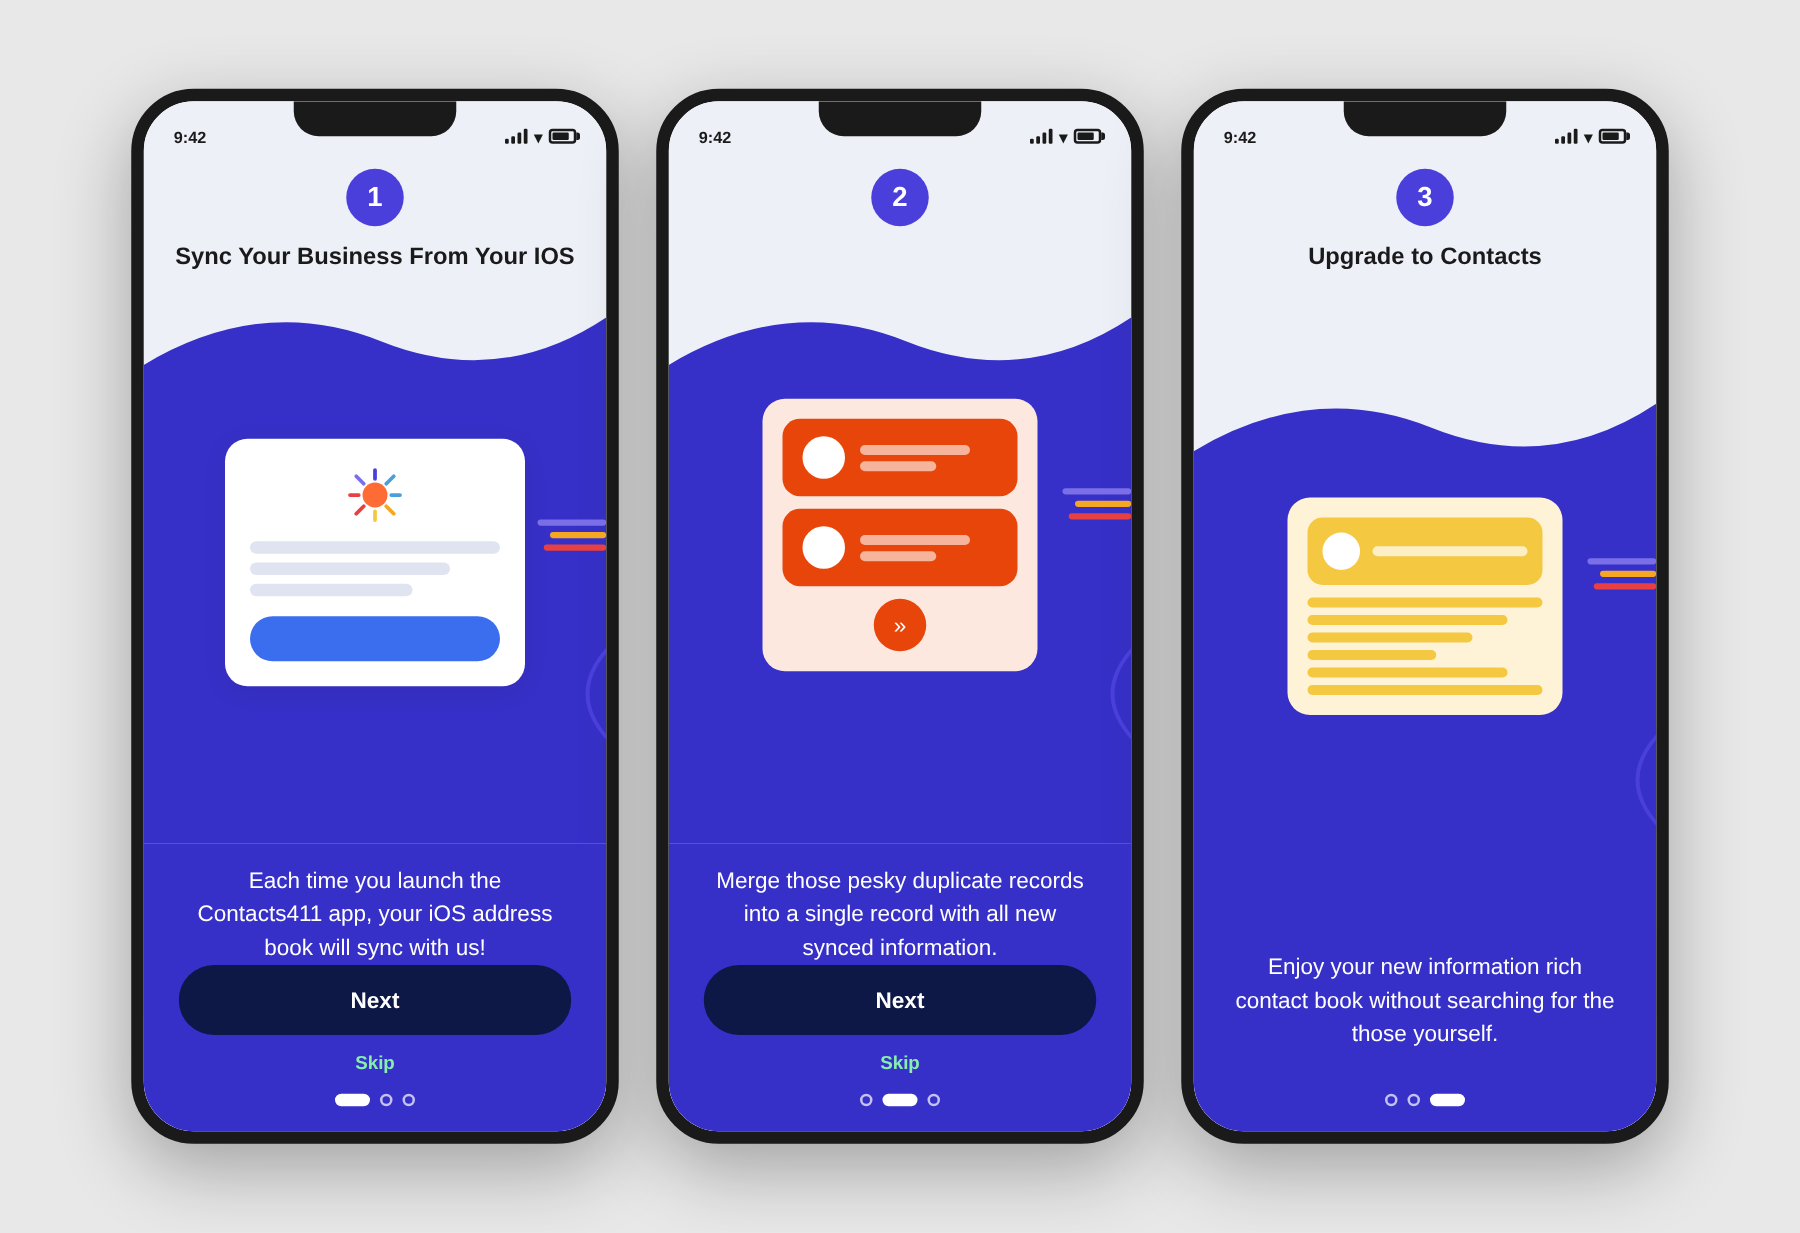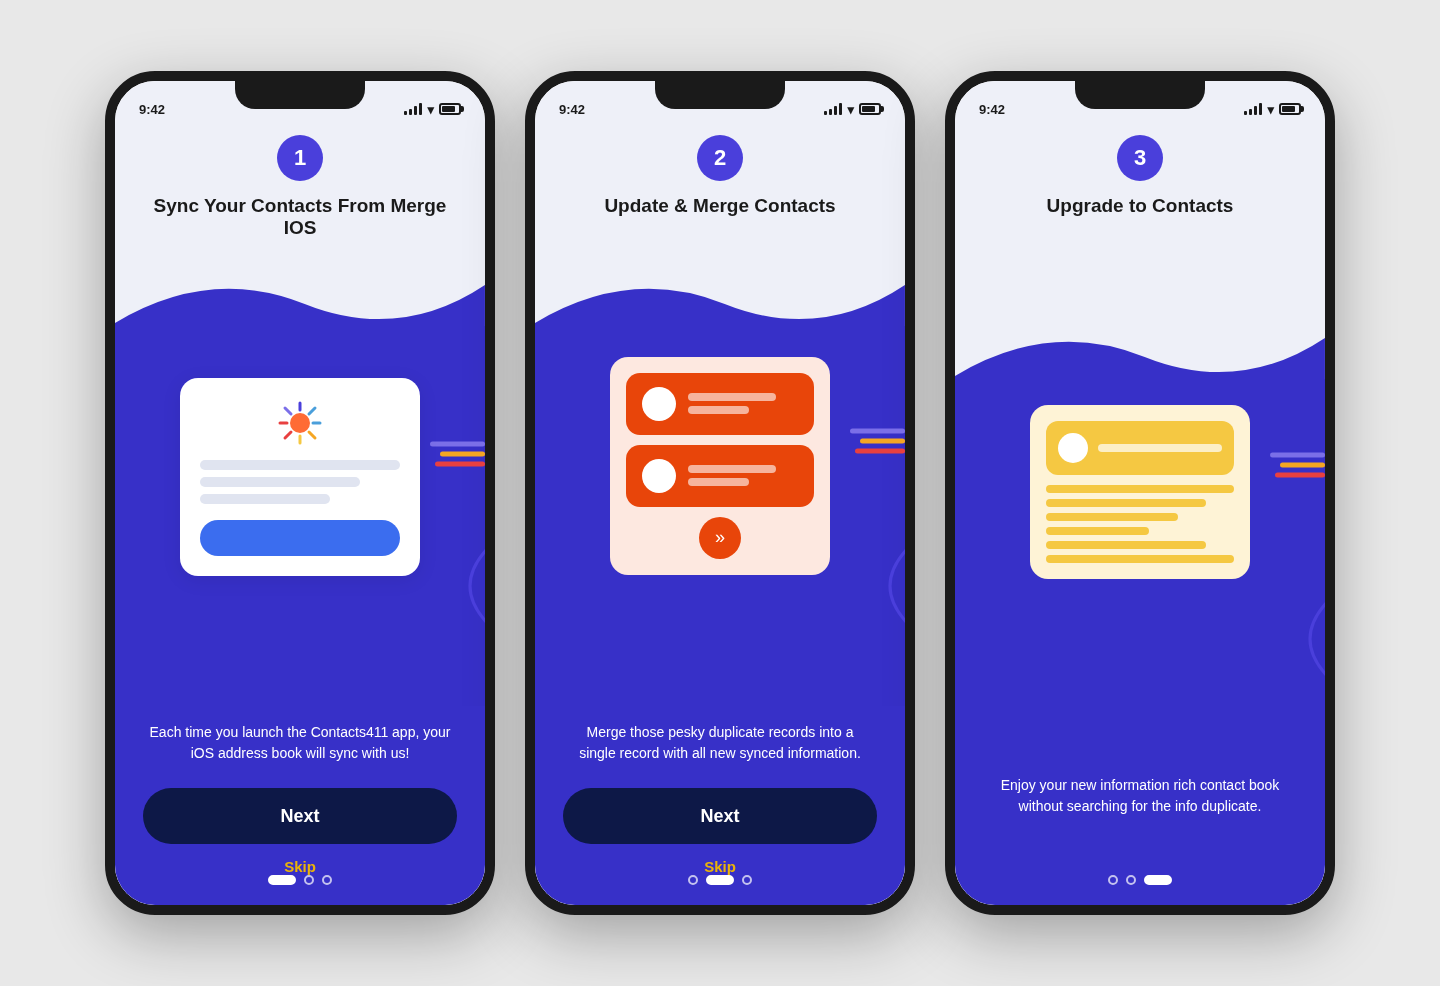--- a/index.html
+++ b/index.html
@@ -289,47 +289,47 @@
       z-index: 3;
       flex-shrink: 0;
       padding: 0 28px 20px;
       display: flex;
       flex-direction: column;
       align-items: center;
     }
 
     .description-text {
       text-align: center;
-      font-size: 14px;
+      font-size: 18px;
       line-height: 1.5;
       color: #fff;
-      margin-bottom: 24px;
       padding: 0 4px;
     }
 
     .next-btn {
       width: 100%;
       height: 56px;
       background: #0d1847;
       border: none;
       border-radius: 30px;
       color: #fff;
       font-size: 18px;
       font-weight: 700;
       cursor: pointer;
       margin-bottom: 14px;
     }
 
     .skip-btn {
       background: none;
       border: none;
-      color: #eab308;
+      color: #86efac;
       font-size: 15px;
       font-weight: 600;
       cursor: pointer;
+      margin-bottom: 16px;
     }
 
     .dots {
       display: flex;
       gap: 8px;
       align-items: center;
     }
     .dot {
       width: 10px;
       height: 10px;
@@ -388,21 +388,21 @@
           </div>
           <span class="wifi-icon">▾</span>
           <div class="battery-icon">
             <div class="battery-fill"></div>
           </div>
         </div>
       </div>
 
       <div class="step-badge">1</div>
 
-      <div class="screen-title">Sync Your Contacts From Merge IOS</div>
+      <div class="screen-title">Sync Your Business From Your IOS</div>
 
       <div class="illus-outer">
 
         <div class="purple-bg">
           <svg class="purple-wave" viewBox="0 0 390 80" preserveAspectRatio="none" xmlns="http://www.w3.org/2000/svg">
             <path d="M0,60 Q100,0 200,40 Q300,80 390,20 L390,80 L0,80 Z" fill="#3730c8"></path>
           </svg>
         </div>
 
         <div style="position:absolute;right:0;top:45%;transform:translateY(-50%);z-index:1;display:flex;flex-direction:column;gap:5px;">
@@ -466,21 +466,20 @@
               <span></span>
               <span></span>
           </div>
           <span class="wifi-icon">▾</span>
           <div class="battery-icon">
             <div class="battery-fill"></div>
           </div>
         </div>
       </div>
       <div class="step-badge">2</div>
-      <div class="screen-title">Update &amp; Merge Contacts</div>
 
       <div class="illus-outer">
         <div class="purple-bg">
           <svg class="purple-wave" viewBox="0 0 390 80" preserveAspectRatio="none" xmlns="http://www.w3.org/2000/svg">
             <path d="M0,60 Q100,0 200,40 Q300,80 390,20 L390,80 L0,80 Z" fill="#3730c8"></path>
           </svg>
         </div>
 
         <div style="position:absolute;right:0;top:45%;transform:translateY(-50%);z-index:1;display:flex;flex-direction:column;gap:5px;">
           <div style="height:5px;width:55px;background:#7b6fe8;border-radius:3px;"></div>
@@ -574,21 +573,21 @@
             <div class="biz-line w85"></div>
             <div class="biz-line w70"></div>
             <div class="biz-line w55"></div>
             <div class="biz-line w85"></div>
             <div class="biz-line w100"></div>
           </div>
         </div>
       </div>
 
       <div class="bottom-section" style="position:relative;z-index:3;background:#3730c8;padding-top:16px;">
-        <p class="description-text">Enjoy your new information rich contact book without searching for the info duplicate.</p>
+        <p class="description-text">Enjoy your new information rich contact book without searching for the those yourself.</p>
         <div style="margin-bottom:14px;height:20px;"></div>
         <div class="dots">
           <div class="dot"></div>
           <div class="dot"></div>
           <div class="dot active"></div>
         </div>
       </div>
     </div>
   </div>
 </div>

